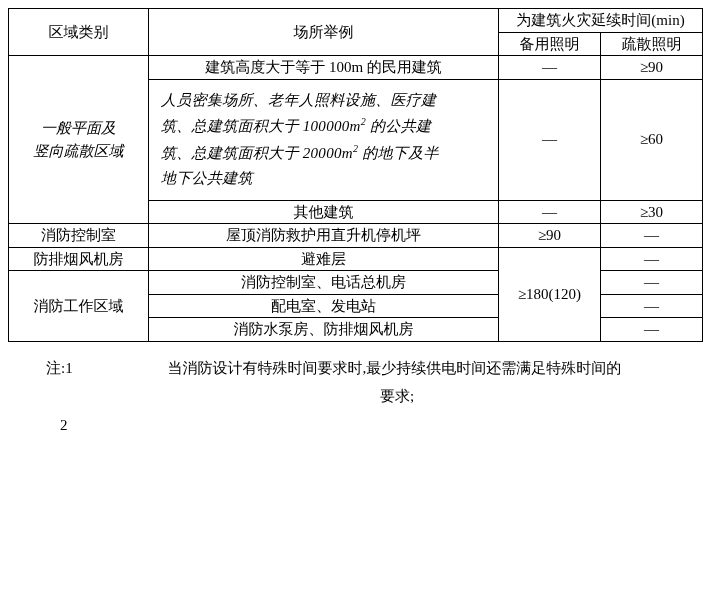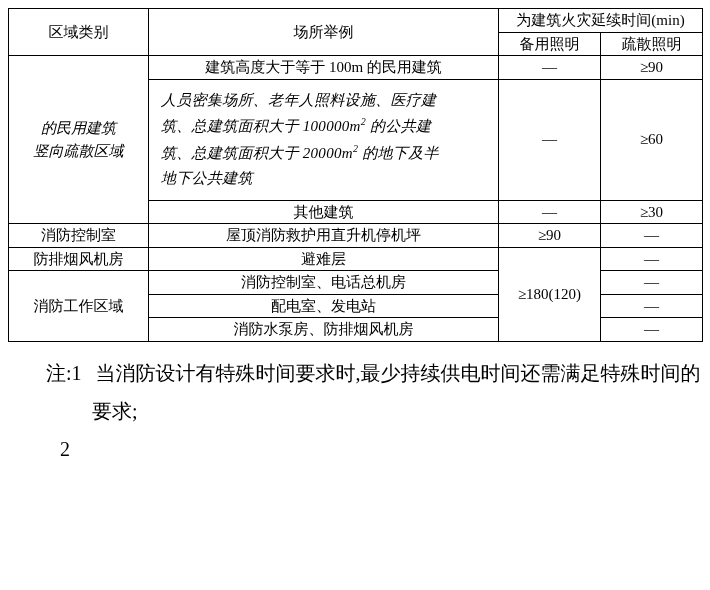--- a/index.html
+++ b/index.html
@@ -62,22 +62,23 @@
   .dash {
     font-size: 15px;
   }
   sup {
     font-size: 10px;
     vertical-align: super;
   }
   .notes {
     margin: 12px auto 0 auto;
     width: 694px;
-    font-size: 20px;
+    font-size: 15px;
     line-height: 1.9;
+    text-align: center;
   }
   .note-row {
     display: flex;
     align-items: flex-start;
   }
   .note-label {
     flex: 0 0 auto;
     padding-left: 38px;
     padding-right: 14px;
     white-space: nowrap;
@@ -113,21 +114,21 @@
         <td class="cell-pad hdr" rowspan="2">场所举例</td>
         <td class="cell-pad hdr" colspan="2">为建筑火灾延续时间(min)</td>
       </tr>
       <tr>
         <td class="cell-pad hdr">备用照明</td>
         <td class="cell-pad hdr">疏散照明</td>
       </tr>
 
       <tr>
         <td class="cell-pad left-col" rowspan="3">
-          <span class="vstack-line">的民用建筑</span>
+          <span class="vstack-line">一般平面及</span>
           <span class="vstack-line">竖向疏散区域</span>
         </td>
         <td class="cell-pad example">建筑高度大于等于 100m 的民用建筑</td>
         <td class="cell-pad dash">—</td>
         <td class="cell-pad num">≥90</td>
       </tr>
       <tr>
         <td class="example justify">
           <span class="vstack-line">人员密集场所、老年人照料设施、医疗建</span>
           <span class="vstack-line">筑、总建筑面积大于 100000m<sup>2</sup> 的公共建</span>

